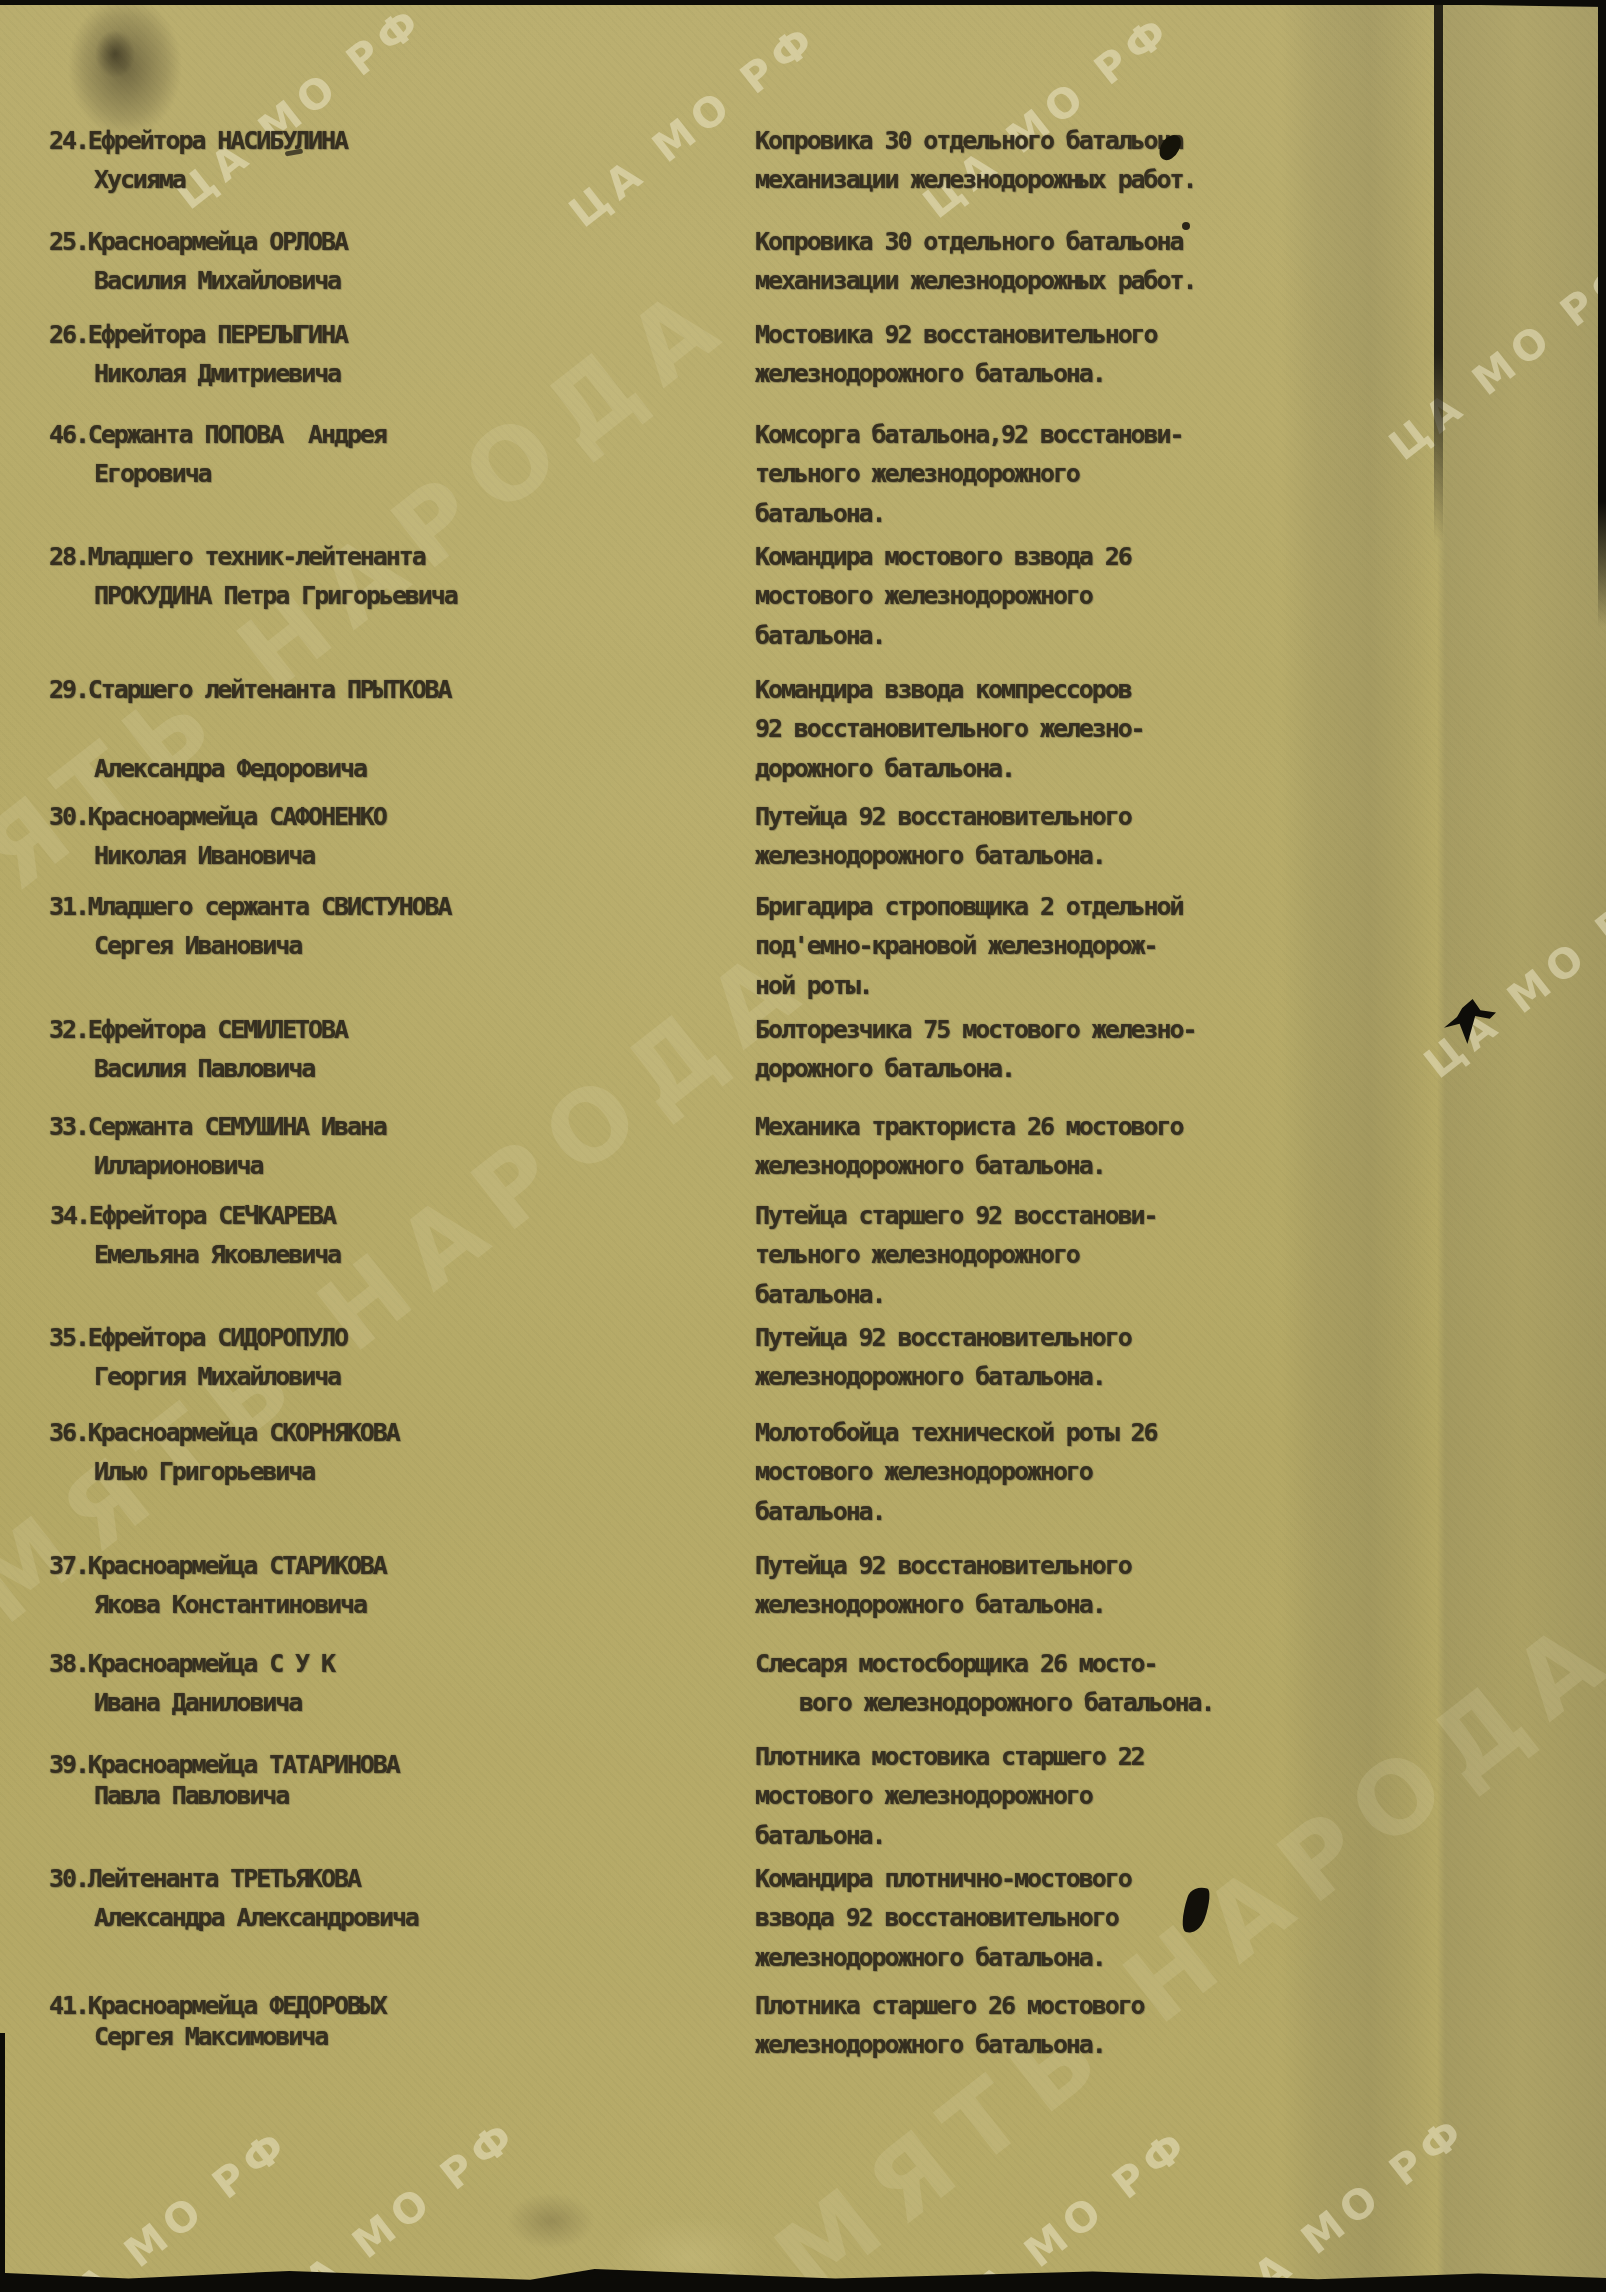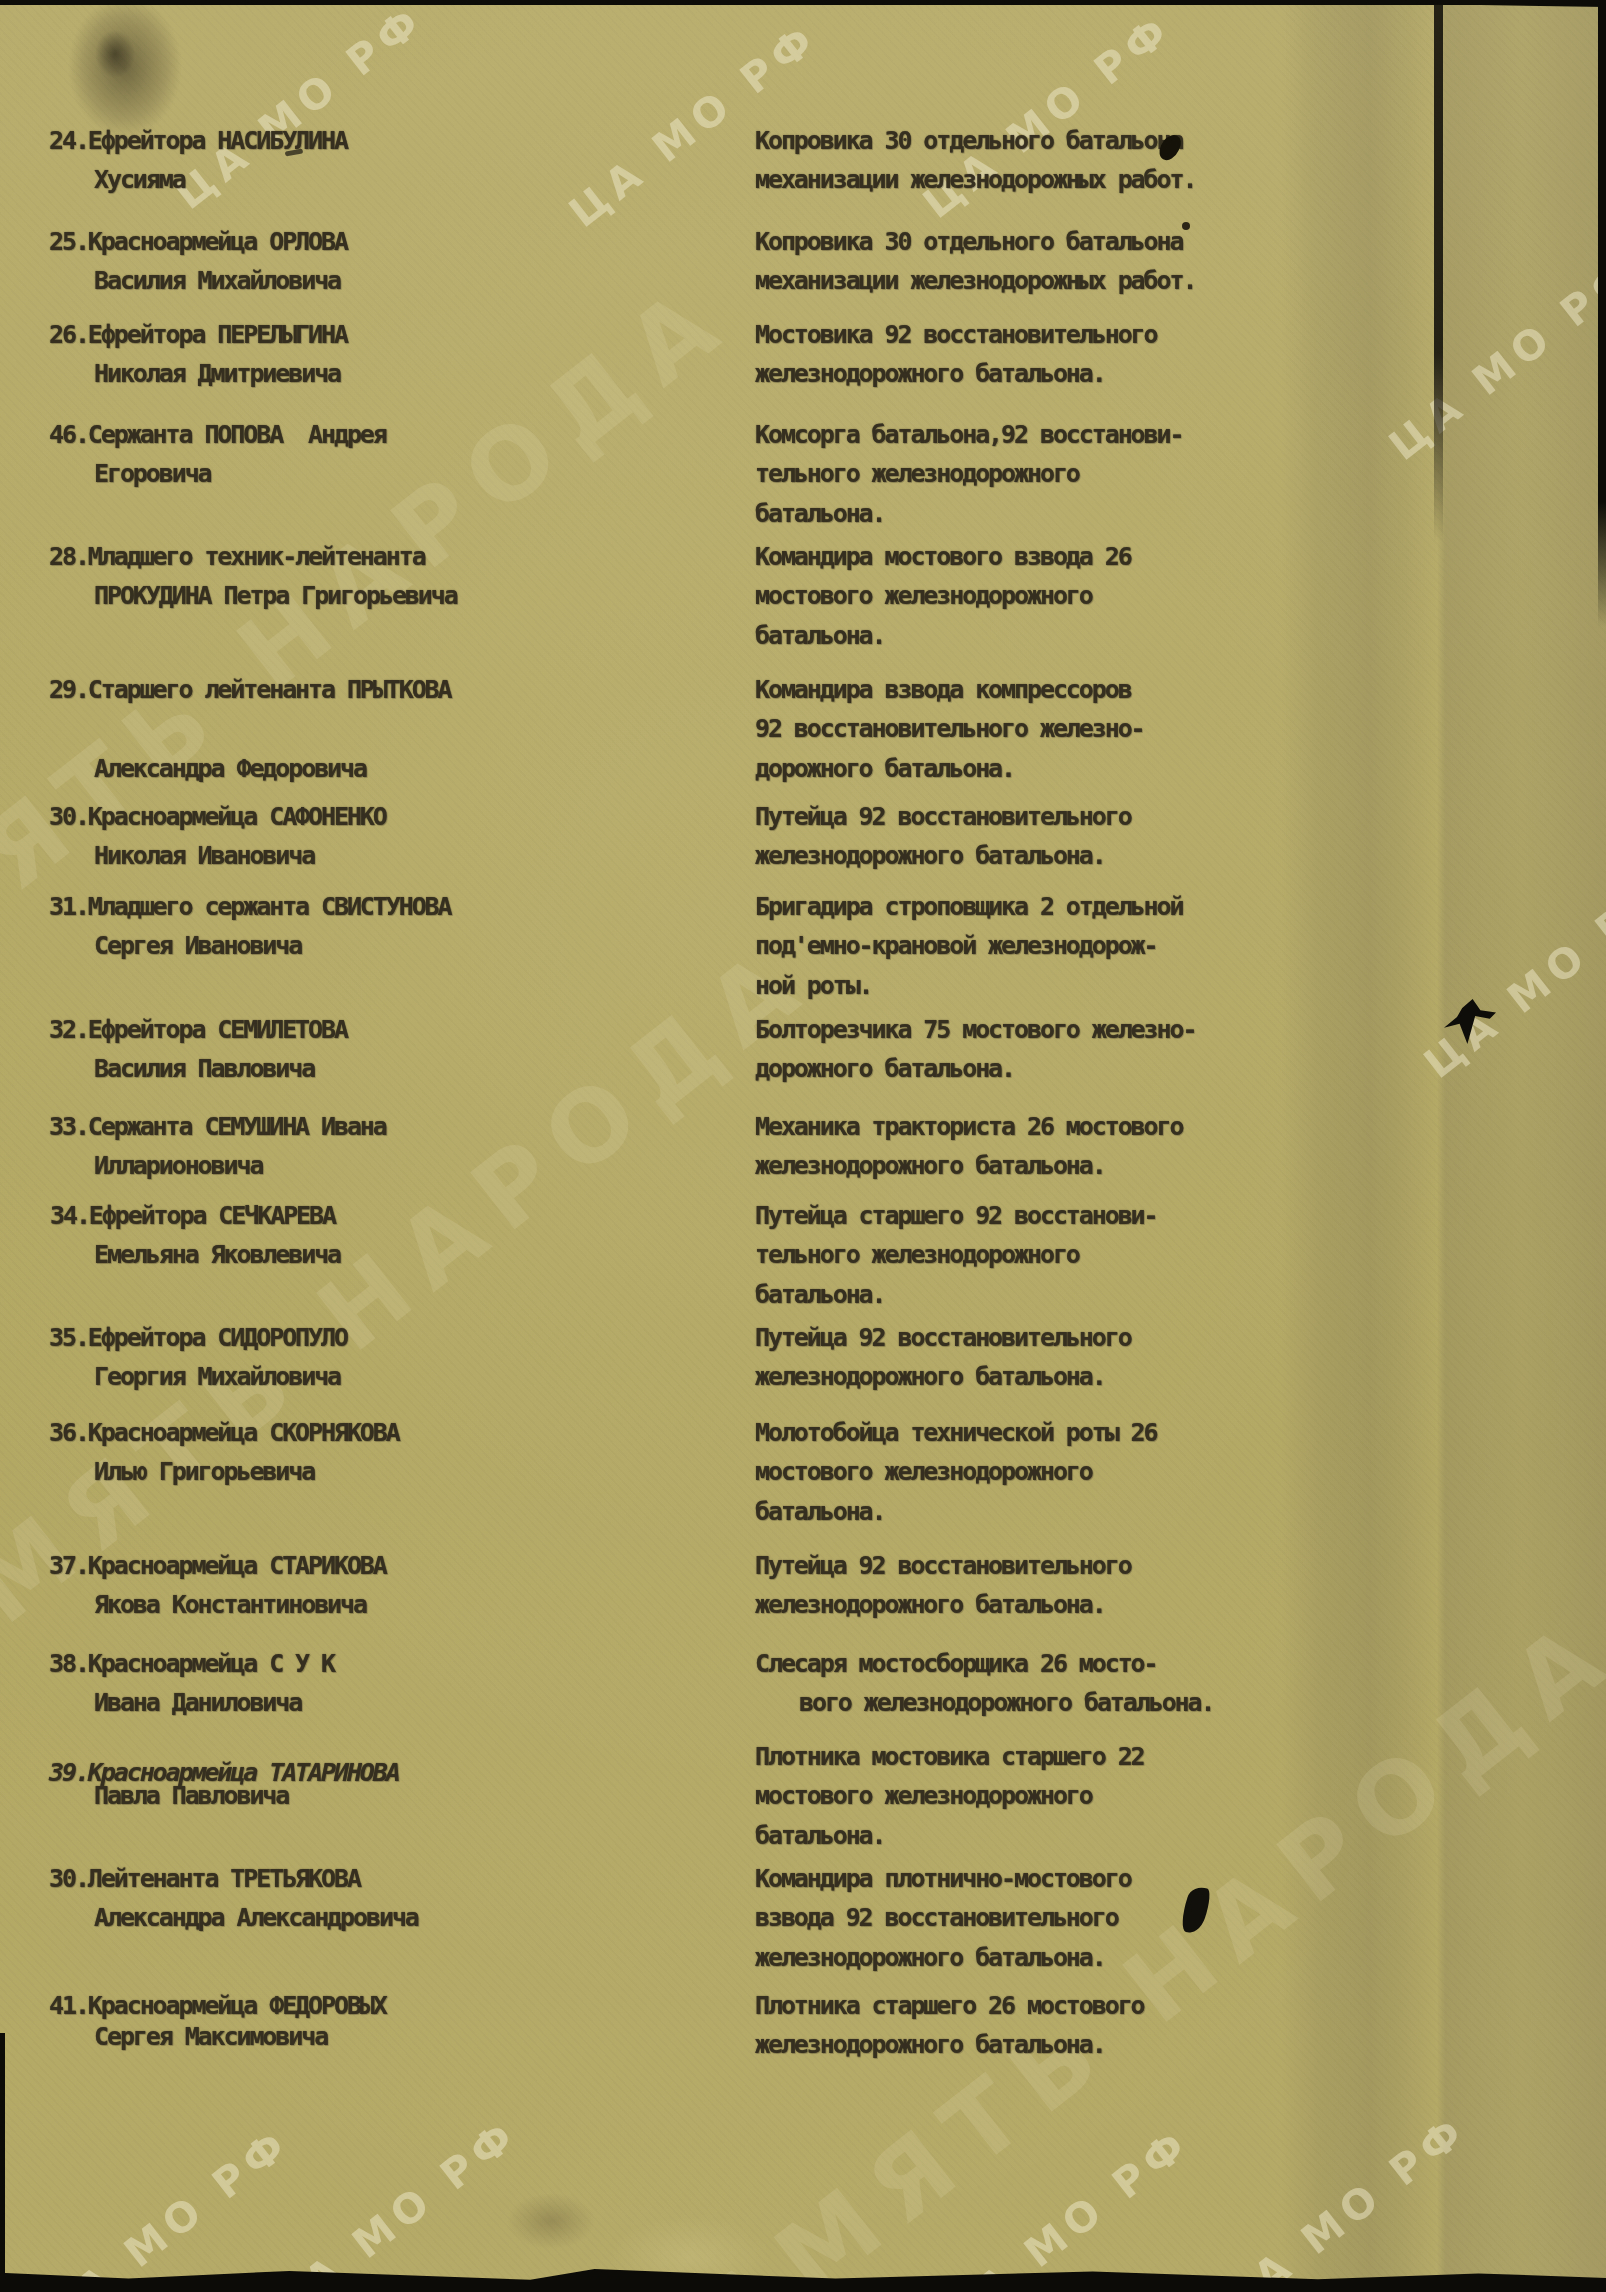--- a/index.html
+++ b/index.html
@@ -153,21 +153,21 @@
         <span class="line" style="top: 0px; left: 755px;">Путейца 92 восстановительного</span>
         <span class="line" style="top: 39px; left: 755px;">железнодорожного батальона.</span>
       </div>
       <div class="entry" style="top: 1644px;">
         <span class="line" style="top: 0px; left: 49px;"><span>38.</span><span>Красноармейца С У К</span></span>
         <span class="line" style="top: 39px; left: 94px;">Ивана Даниловича</span>
         <span class="line" style="top: 0px; left: 755px;">Слесаря мостосборщика 26 мосто-</span>
         <span class="line" style="top: 39px; left: 755px; margin-left: 44px;">вого железнодорожного батальона.</span>
       </div>
       <div class="entry" style="top: 1737px;">
-        <span class="line" style="top: 16px; left: 49px; font-style: italic;"><span>39.</span><span>Красноармейца ТАТАРИНОВА</span></span>
+        <span class="line" style="top: 8px; left: 49px;"><span>39.</span><span>Красноармейца ТАТАРИНОВА</span></span>
         <span class="line" style="top: 39px; left: 94px;">Павла Павловича</span>
         <span class="line" style="top: 0px; left: 755px;">Плотника мостовика старшего 22</span>
         <span class="line" style="top: 39px; left: 755px;">мостового железнодорожного</span>
         <span class="line" style="top: 79px; left: 755px;">батальона.</span>
       </div>
       <div class="entry" style="top: 1859px;">
         <span class="line" style="top: 0px; left: 49px;"><span>30.</span><span>Лейтенанта ТРЕТЬЯКОВА</span></span>
         <span class="line" style="top: 39px; left: 94px;">Александра Александровича</span>
         <span class="line" style="top: 0px; left: 755px;">Командира плотнично-мостового</span>
         <span class="line" style="top: 39px; left: 755px;">взвода 92 восстановительного</span>

